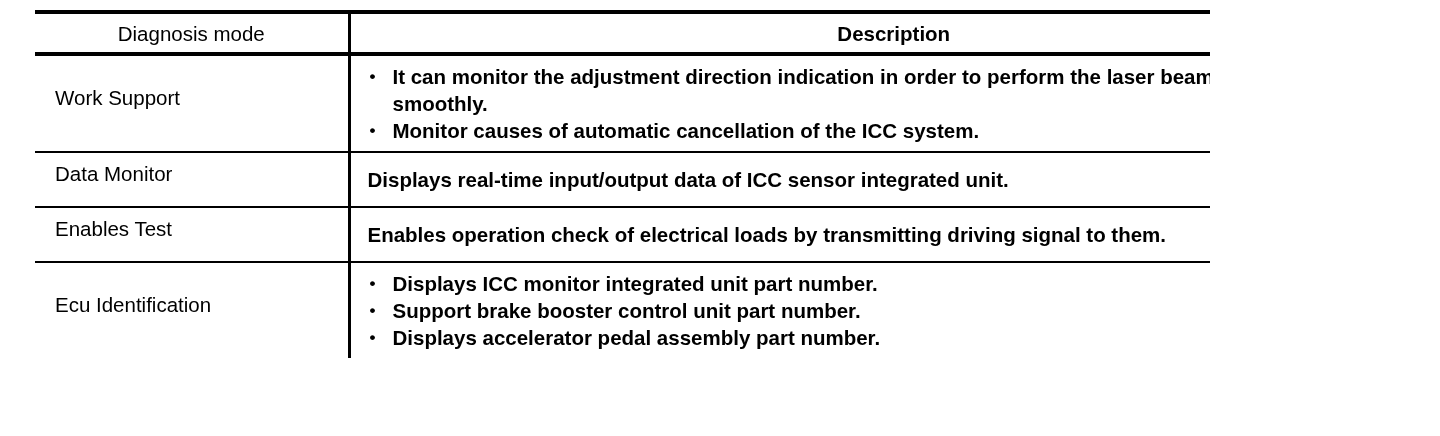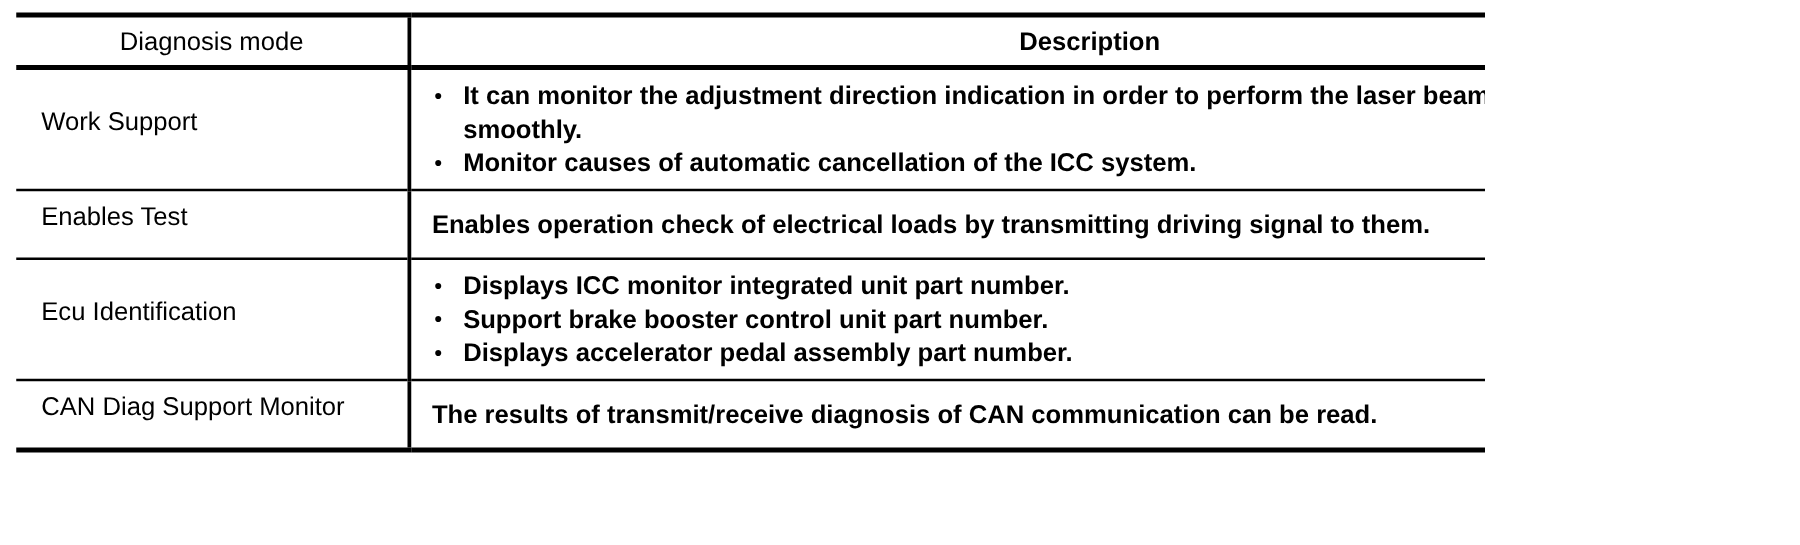--- a/index.html
+++ b/index.html
@@ -3,21 +3,21 @@
 <meta charset="utf-8">
 <style>
   html,body{margin:0;padding:0;}
   body{
     width:1440px;height:436px;
     background:#ffffff;
     font-family:"Liberation Sans", sans-serif;
     color:#000000;
     -webkit-font-smoothing:none;
   }
-  #page{position:relative;width:1188px;height:436px;overflow:hidden;}
+  #page{position:relative;width:1188px;height:436px;overflow:hidden;margin-left:22px;}
 
   .diag-table{
     position:absolute;
     left:13px;top:10px;
     width:1402px;
     border-collapse:collapse;
     table-layout:fixed;
   }
   .diag-table col.c-mode{width:314px;}
   .diag-table col.c-desc{width:1088px;}
@@ -107,20 +107,26 @@
               </li>
             <li>
                 <span class="bullet-dot">•</span>
                 <span class="bullet-text">Monitor causes of automatic cancellation of the ICC system.</span>
               </li>
           </ul>
         </td>
       </tr>
 
 
+      <tr class="body">
+        <td class="cell-mode"><span>Data Monitor</span></td>
+        <td class="cell-desc">
+            <span class="plain">Displays real-time input/output data of ICC sensor integrated unit.</span>
+          </td>
+      </tr>
 
       <tr class="body">
         <td class="cell-mode"><span>Enables Test</span></td>
         <td class="cell-desc">
             <span class="plain">Enables operation check of electrical loads by transmitting driving signal to them.</span>
           </td>
       </tr>
 
       <tr class="body">
         <td class="cell-mode"><span>Ecu Identification</span></td>
@@ -135,21 +141,15 @@
                 <span class="bullet-text">Support brake booster control unit part number.</span>
               </li>
             <li>
                 <span class="bullet-dot">•</span>
                 <span class="bullet-text">Displays accelerator pedal assembly part number.</span>
               </li>
           </ul>
         </td>
       </tr>
 
-      <tr class="body last">
-        <td class="cell-mode"><span>CAN Diag Support Monitor</span></td>
-        <td class="cell-desc">
-            <span class="plain">The results of transmit/receive diagnosis of CAN communication can be read.</span>
-          </td>
-      </tr>
     </tbody>
   </table>
 </div>
 
 </body></html>

